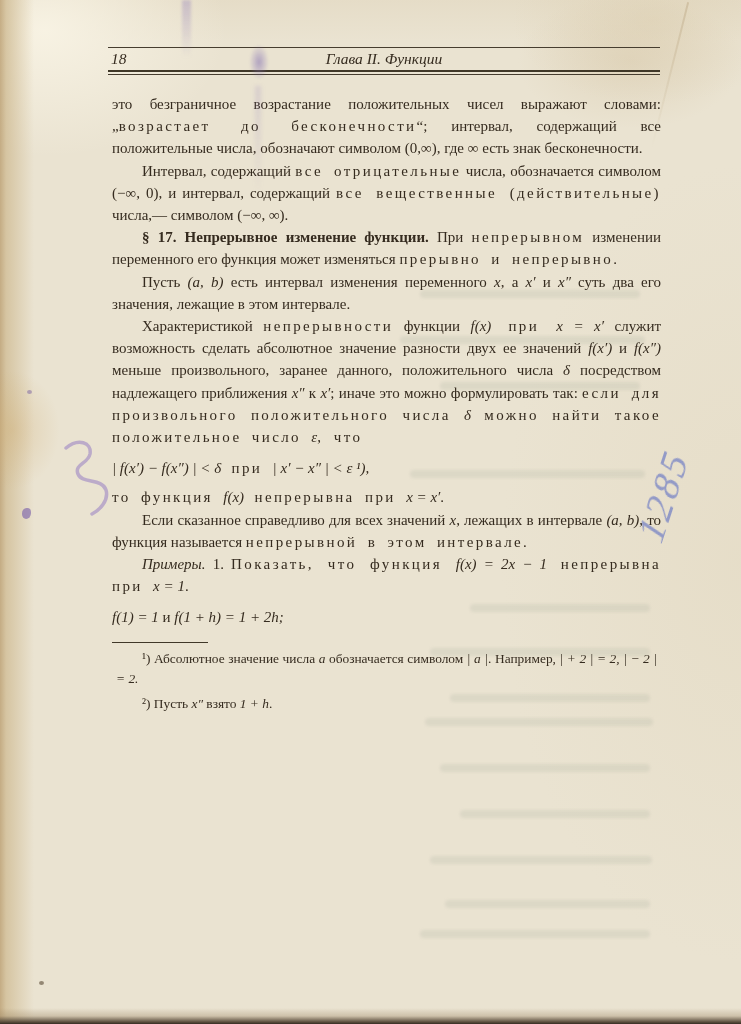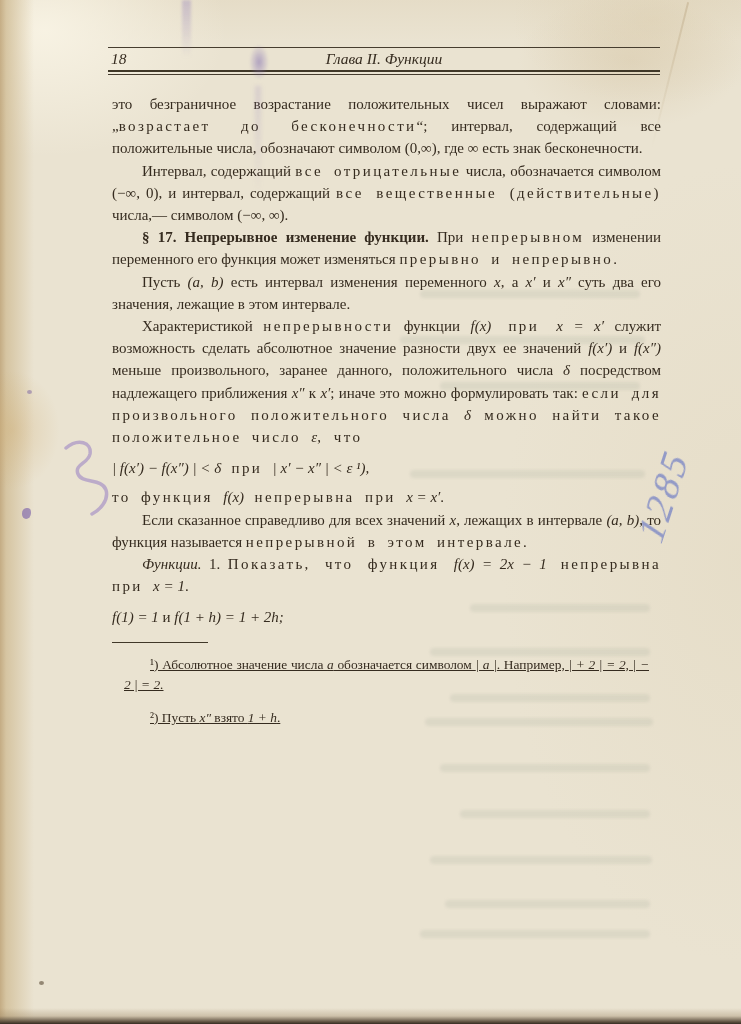--- a/index.html
+++ b/index.html
@@ -44,21 +44,21 @@
   .b{font-weight:bold;}
   .i{font-style:italic;}
   .frac{display:inline-block;vertical-align:middle;text-align:center;
         font-style:italic;line-height:1.08;font-size:13.5px;margin:0 4px 3px 4px;}
   .frac .num{display:block;border-bottom:1.2px solid #352b1f;padding:0 4px 1px;}
   .frac .den{display:block;padding-top:1px;}
 
   
   .fnrule{width:96px;border-top:1.3px solid #403828;margin:13px 0 6px;}
   .footnotes{font-size:13.4px;line-height:20.5px;text-align:justify;}
-  .footnotes p{margin:12px;text-indent:26px;text-decoration:underline;}
+  .footnotes p{margin:4px;text-indent:26px;}
 
   
   .hand-number{position:absolute;left:649px;top:516px;width:110px;
     transform:rotate(-72deg) skewX(-6deg);transform-origin:left center;
     font-style:italic;font-size:40px;letter-spacing:3px;
     color:#7e89c6;opacity:.8;filter:blur(0.4px);}
   .blot1{position:absolute;left:249px;top:44px;width:20px;height:36px;
     background:radial-gradient(ellipse, rgba(128,108,178,0.55), rgba(128,108,178,0) 70%);filter:blur(1px);}
   .streak1{position:absolute;left:182px;top:0;width:9px;height:58px;
     background:linear-gradient(180deg, rgba(140,120,185,0.35), rgba(140,120,185,0));filter:blur(1.5px);}
@@ -118,21 +118,21 @@
   <p><span class="n">Пусть </span><span class="m">(a, b)</span><span class="n"> есть интервал изменения переменного </span><span class="m">x</span><span class="n">, а </span><span class="m">x′</span><span class="n"> и </span><span class="m">x″</span><span class="n"> суть два его значения, лежащие в этом интервале.</span></p>
 
   <p><span class="n">Характеристикой </span><span class="sp">непрерывности</span><span class="n"> функции </span><span class="m">f(x)</span><span class="sp"> при </span><span class="m">x = x′</span><span class="n"> служит возможность сделать абсолютное значение разности двух ее значений </span><span class="m">f(x′)</span><span class="n"> и </span><span class="m">f(x″)</span><span class="n"> меньше произвольного, заранее данного, положительного числа </span><span class="m">δ</span><span class="n"> посредством надлежащего приближения </span><span class="m">x″</span><span class="n"> к </span><span class="m">x′</span><span class="n">; иначе это можно формулировать так: </span><span class="sp">если для произвольного положительного числа </span><span class="m">δ</span><span class="sp"> можно найти такое положительное число </span><span class="m">ε</span><span class="sp">, что</span></p>
 
   <p class="display"><span class="m">| f(x′) − f(x″) | &lt; δ</span><span class="sp">  при  </span><span class="m">| x′ − x″ | &lt; ε ¹),</span></p>
 
   <p class="noind"><span class="sp">то функция </span><span class="m">f(x)</span><span class="sp"> непрерывна при </span><span class="m">x = x′</span><span class="n">.</span></p>
 
   <p><span class="n">Если сказанное справедливо для всех значений </span><span class="m">x</span><span class="n">, лежащих в интервале </span><span class="m">(a, b)</span><span class="n">, то функция называется </span><span class="sp">непрерывной в этом интервале.</span></p>
 
-  <p><span class="i">Функции.</span><span class="n"> 1. </span><span class="sp">Показать, что функция </span><span class="m">f(x) = 2x − 1</span><span class="sp"> непрерывна при </span><span class="m">x = 1</span><span class="n">.</span></p>
+  <p><span class="i">Примеры.</span><span class="n"> 1. </span><span class="sp">Показать, что функция </span><span class="m">f(x) = 2x − 1</span><span class="sp"> непрерывна при </span><span class="m">x = 1</span><span class="n">.</span></p>
 
 
   <p class="display"><span class="m">f(1) = 1</span><span class="n">  и  </span><span class="m">f(1 + h) = 1 + 2h;</span></p>
 
 
 
 
   <div class="fnrule"></div>
   <div class="footnotes">
     <p><span class="n">¹) Абсолютное значение числа </span><span class="m">a</span><span class="n"> обозначается символом </span><span class="m">| a |</span><span class="n">. Например, </span><span class="m">| + 2 | = 2, | − 2 | = 2.</span></p>

